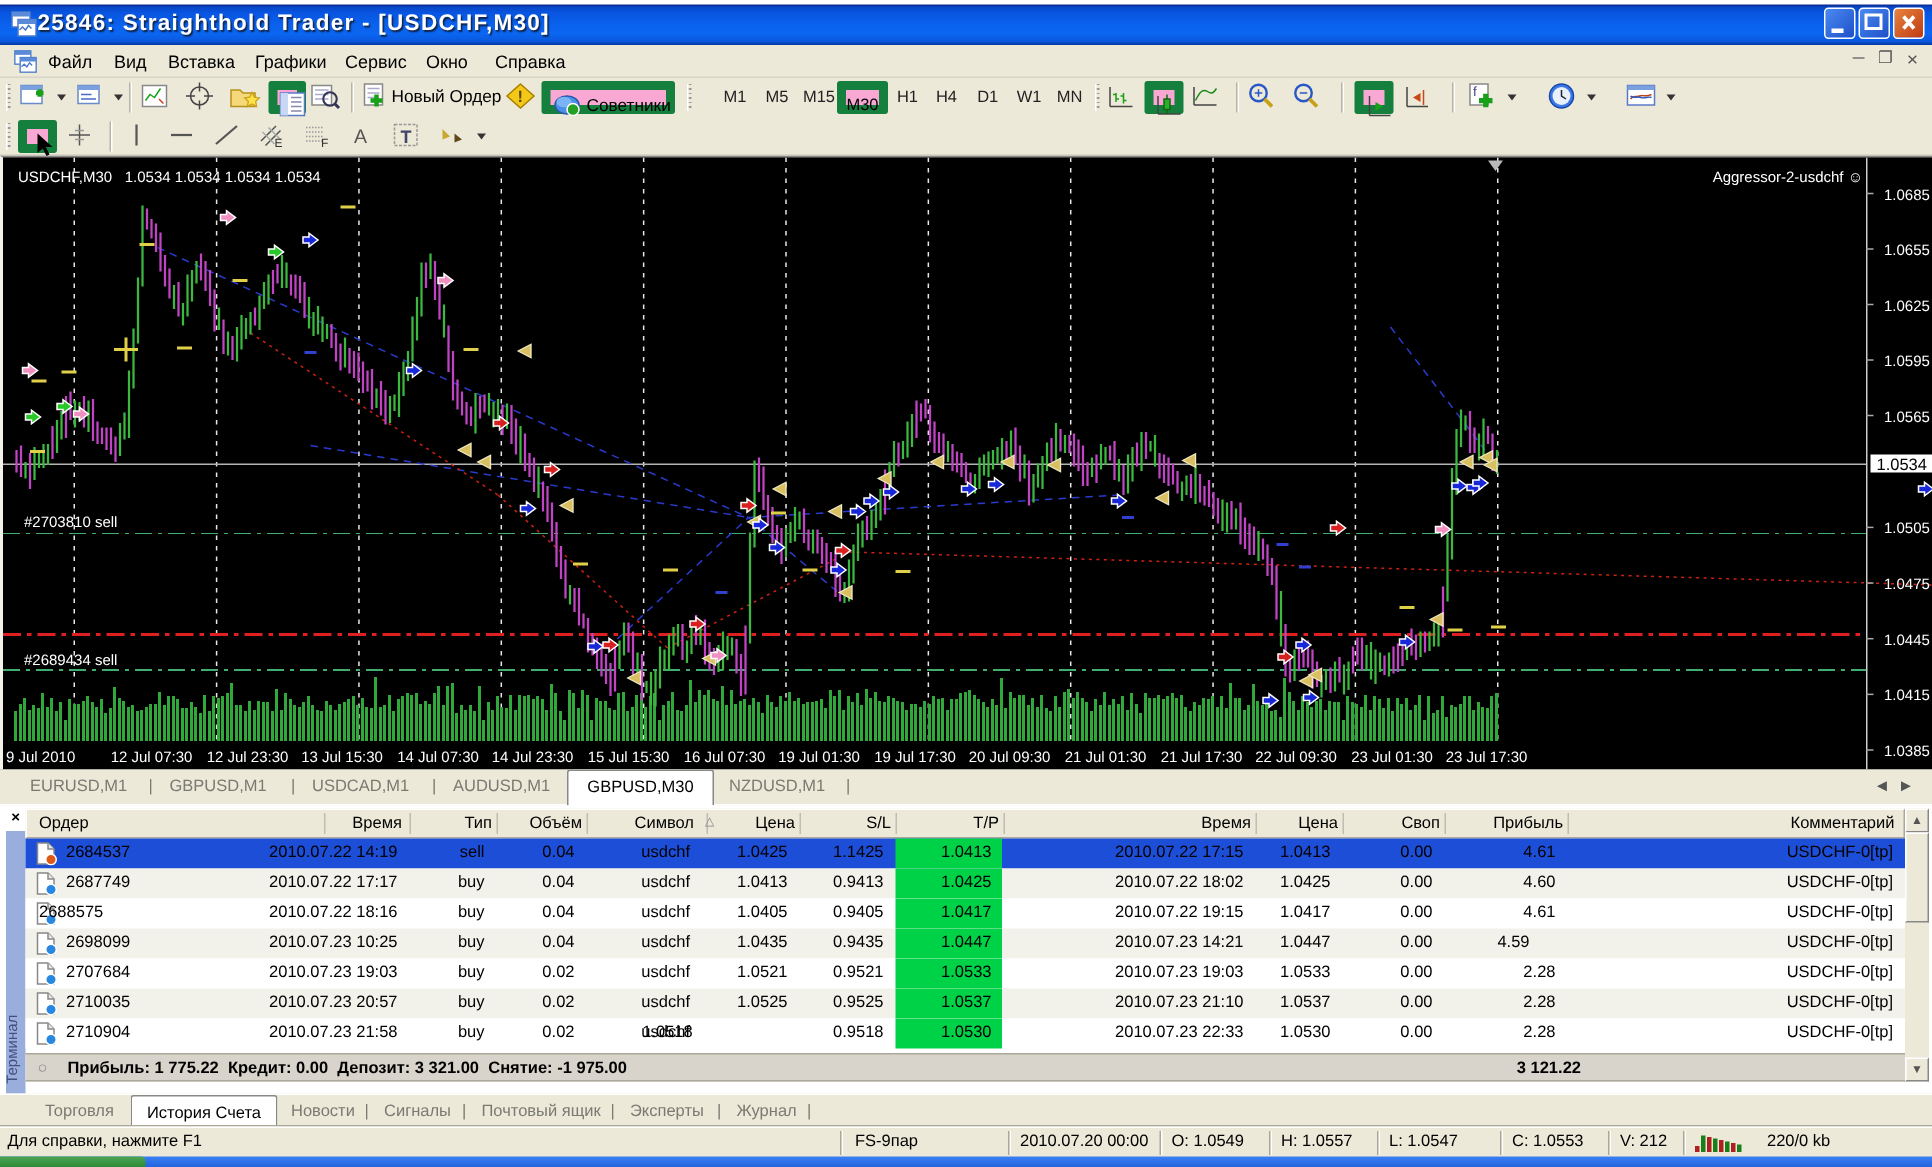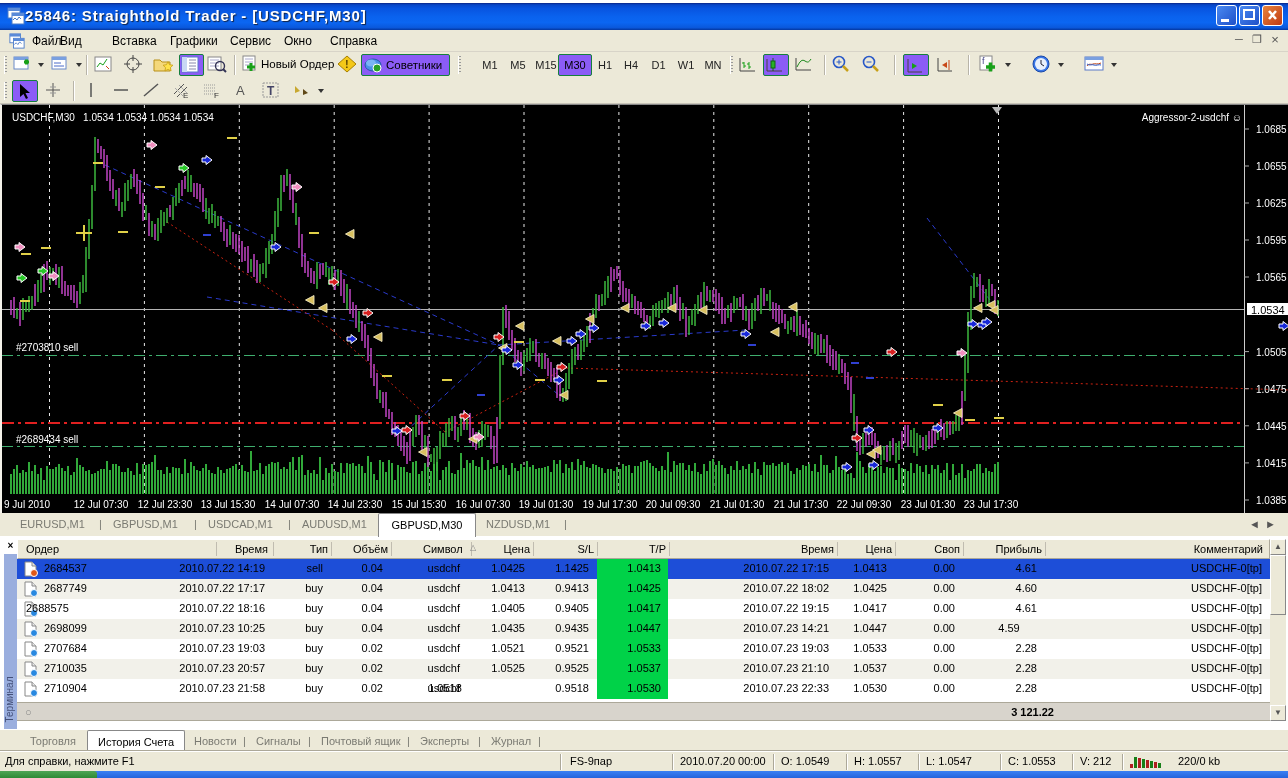--- a/index.html
+++ b/index.html
@@ -9,21 +9,21 @@
 .titletext{position:absolute;left:25px;top:7px;color:#fff;font-size:15px;font-weight:bold;text-shadow:1px 1px 1px #124;letter-spacing:0.85px}
 .winbtn{position:absolute;top:5px;width:21px;height:21px;border-radius:3px;border:1px solid #fff}
 .menubar{left:0;top:30px;width:1288px;height:22px;background:#ece9d8;border-bottom:1px solid #d8d4c8}
 .menuitem{position:absolute;top:4px;color:#000;font-size:12px}
 .mdibtn{position:absolute;top:3px;width:16px;height:15px;color:#555;text-align:center;line-height:13px;font-size:11px}
 .tb{left:0;top:52px;width:1288px;height:26px;background:#ece9d8}
 .tb2{left:0;top:78px;width:1288px;height:26px;background:#ece9d8;border-bottom:1px solid #c8c4b8}
 .grip{position:absolute;top:4px;width:3px;height:18px;background:repeating-linear-gradient(180deg,#999 0,#999 1px,#ece9d8 1px,#ece9d8 3px);border-left:1px solid #fff}
 .tsep{position:absolute;top:3px;width:2px;height:20px;border-left:1px solid #b8b4a8;border-right:1px solid #fff}
 .tbtn{position:absolute;top:2px;height:22px}
-.pressed{background:#8b5cf6;border:1px solid #15803d;border-radius:2px}
+.pressed{background:#f9a8d4;border:6px solid #15803d;border-radius:2px}
 .chart{left:0;top:104px;width:1288px;height:409px;background:#000;border-top:1px solid #888;border-left:2px solid #f4f2ea}
 .tabbar{left:0;top:513px;width:1288px;height:24px;background:#ece9d8;border-bottom:1px solid #fff}
 .tab{position:absolute;top:5px;color:#7a7a72;font-size:11px}
 .activetab{position:absolute;top:0;height:24px;background:#fff;border:1px solid #888;border-bottom:none;border-radius:2px 2px 0 0;color:#000;text-align:center;padding-top:5px;font-size:11px}
 .term{left:0;top:537px;width:1288px;height:214px;background:#fff}
 .sidestrip{position:absolute;left:4px;top:17px;width:13px;height:193px;background:#9aaede}
 .sidetext{position:absolute;left:-35px;top:140px;width:80px;transform:rotate(-90deg);transform-origin:50% 50%;color:#44507a;font-size:10px;text-align:center}
 .thead{position:absolute;left:17px;top:2px;width:1253px;height:20px;background:#ece9d8;border:1px solid #fff;border-right:1px solid #aca899;border-bottom:1px solid #aca899}
 .hcell{position:absolute;top:3px;color:#000;font-size:11px}
 .hsep{position:absolute;top:2px;width:1px;height:14px;background:#c0bcb0}
@@ -64,21 +64,21 @@
 
 <div class="abs menubar">
   <svg class="abs" style="left:9px;top:3px" width="16" height="16" viewBox="0 0 18 18">
       <rect x="1" y="1" width="12" height="10" fill="#fff" stroke="#4a7ac8"></rect>
       <rect x="1" y="1" width="12" height="3" fill="#5a8ad8"></rect>
       <rect x="5" y="6" width="12" height="11" fill="#fff" stroke="#4a7ac8"></rect>
       <rect x="5" y="6" width="12" height="3" fill="#5a8ad8"></rect>
       <path d="M6 13 l2 -2 l2 2 l2 -3 l2 2" stroke="#4a7ac8" fill="none"></path>
     </svg>
   <div class="menuitem" style="left:32px">Файл</div>
-  <div class="menuitem" style="left:60px">Вид</div>
+  <div class="menuitem" style="left:76px">Вид</div>
   <div class="menuitem" style="left:112px">Вставка</div>
   <div class="menuitem" style="left:170px">Графики</div>
   <div class="menuitem" style="left:230px">Сервис</div>
   <div class="menuitem" style="left:284px">Окно</div>
   <div class="menuitem" style="left:330px">Справка</div>
   <div class="mdibtn" style="right:41px">─</div>
   <div class="mdibtn" style="right:23px">❐</div>
   <div class="mdibtn" style="right:5px;font-size:13px">×</div>
 </div>
 
@@ -603,20 +603,21 @@
       <div class="cell" style="left:652px;width:160px;text-align:right">2010.07.23 22:33</div>
       <div class="cell" style="left:710px;width:160px;text-align:right">1.0530</div>
       <div class="cell" style="left:778px;width:160px;text-align:right">0.00</div>
       <div class="cell" style="left:860px;width:160px;text-align:right">2.28</div>
       <div class="cell" style="left:1085px;width:160px;text-align:right">USDCHF-0[tp]</div>
       <div style="position:absolute;left:580px;top:0;width:71px;height:20px;background:#00d248"></div>
       <div class="cell" style="left:574px;width:70px;text-align:right;z-index:2">1.0530</div>
     </div>
   <div class="sumrow">
     <div class="cell" style="left:8px;color:#888">○</div>
+    <div class="cell" style="left:28px;font-weight:bold">Прибыль: 1 775.22&nbsp;&nbsp;Кредит: 0.00&nbsp;&nbsp;Депозит: 3 321.00&nbsp;&nbsp;Снятие: -1 975.00</div>
     <div class="cell" style="left:877px;width:160px;text-align:right;font-weight:bold">3 121.22</div>
   </div>
   <div class="scroll" style="top:2px;height:182px">
     <div class="sbtn">▲</div>
     <div style="position:absolute;top:16px;width:16px;height:60px;background:#ece9d8;border:1px solid #fff;border-right-color:#888;border-bottom-color:#888"></div>
     <div class="sbtn" style="position:absolute;bottom:0">▼</div>
   </div>
 </div>
 
 <div class="abs btabs">

